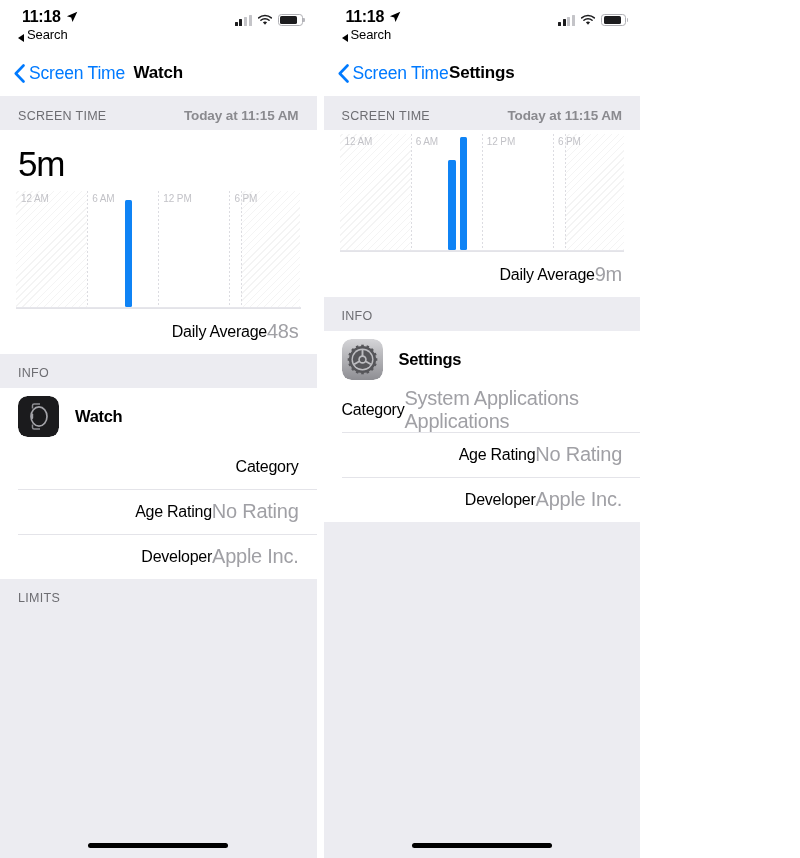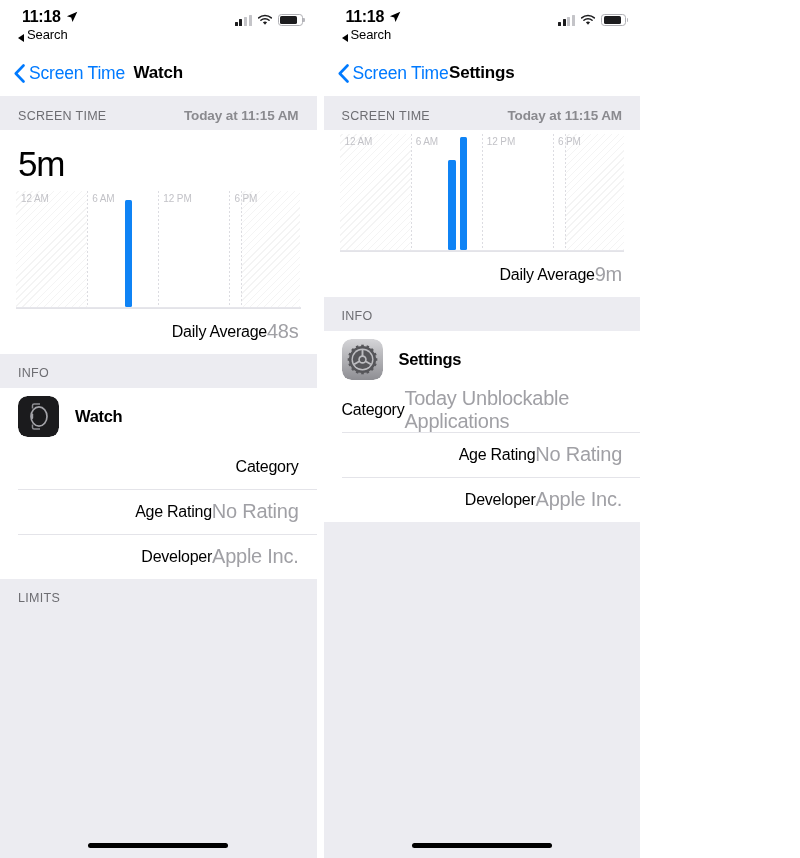--- a/index.html
+++ b/index.html
@@ -399,21 +399,21 @@
               </g>
               <circle r="4.2" fill="#bdbdc1"></circle>
               <circle r="2.6" fill="#56565a"></circle>
             </g>
           </svg>
         </span>
         <span class="app-name">Settings</span>
       </div>
       <div class="row">
         <span class="label">Category</span>
-        <span class="value">Today Unblockable Applications</span>
+        <span class="value">System Applications Applications</span>
       </div>
       <div class="row">
         <span class="label">Age Rating</span>
         <span class="value">No Rating</span>
       </div>
       <div class="row">
         <span class="label">Developer</span>
         <span class="value">Apple Inc.</span>
       </div>
     </div>

